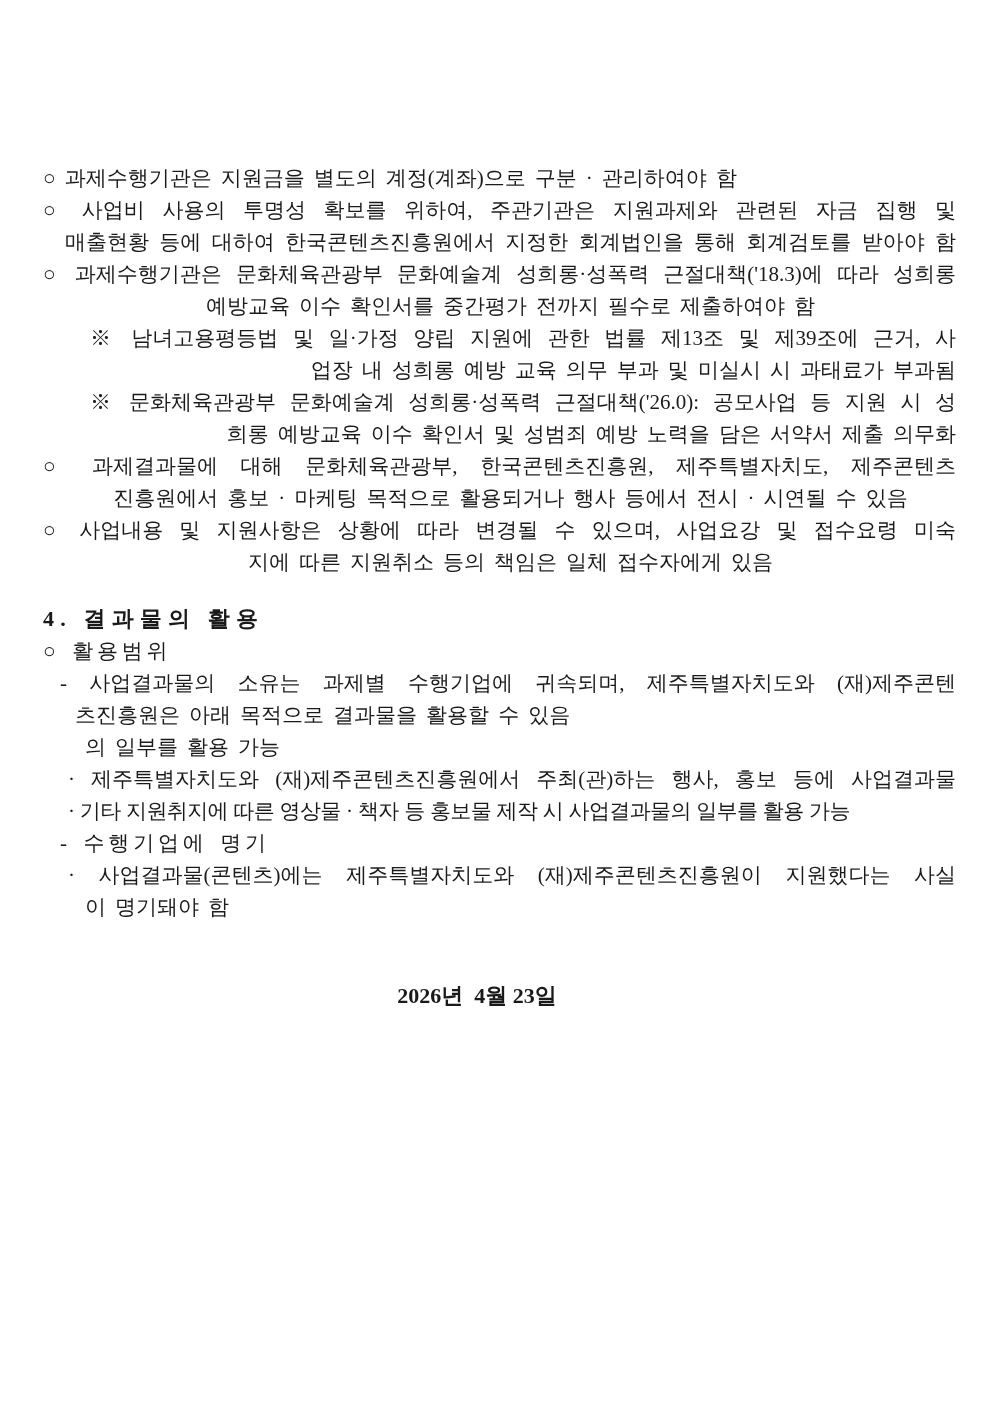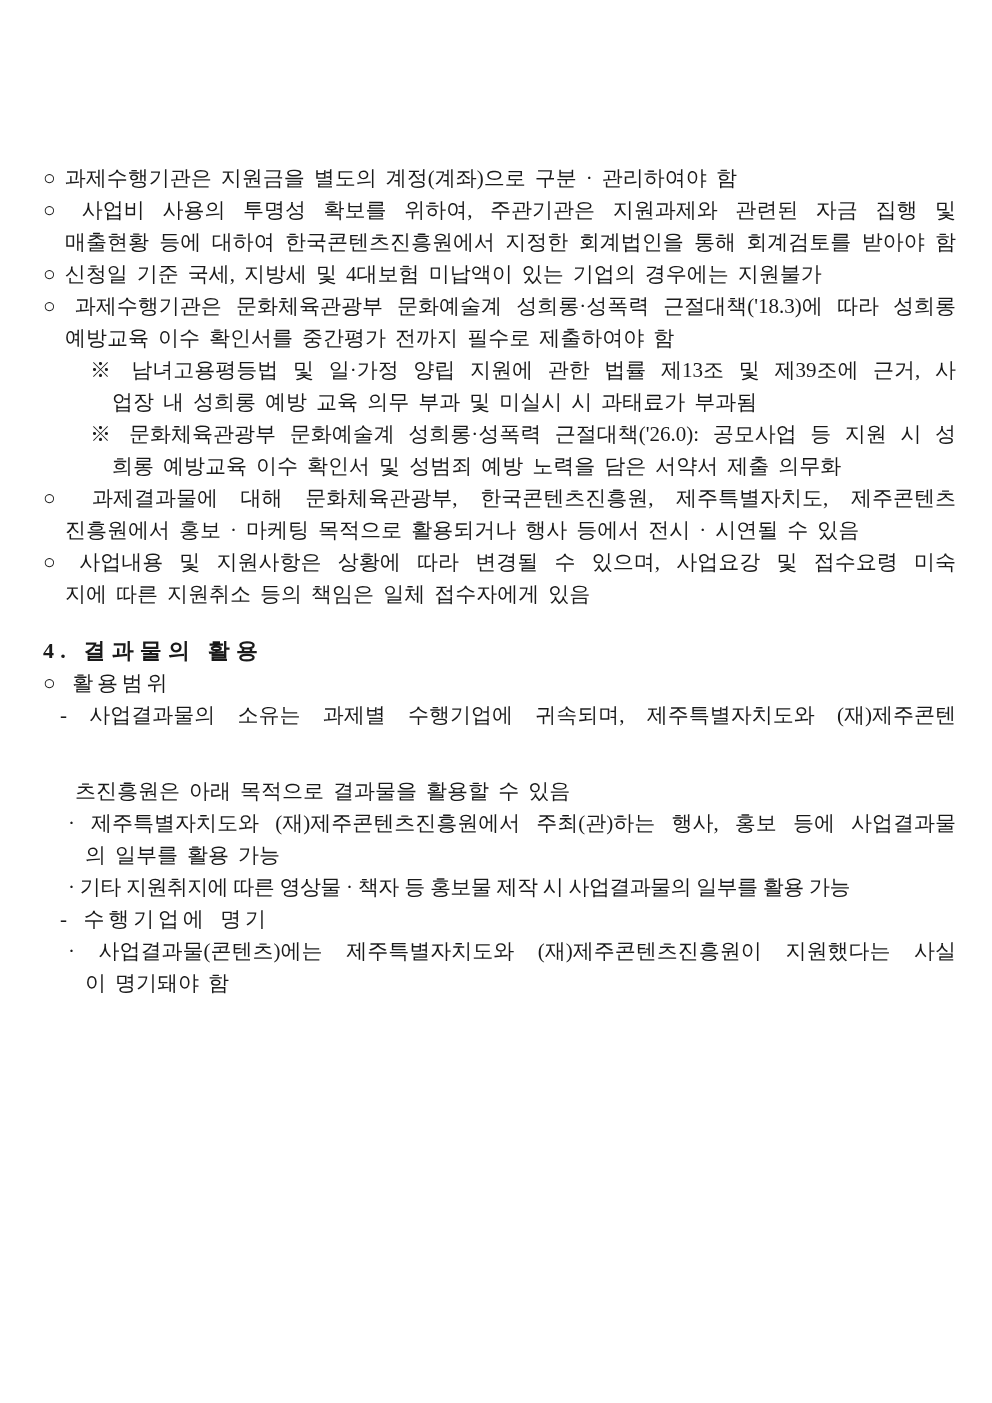--- a/index.html
+++ b/index.html
@@ -23,25 +23,25 @@
     white-space:nowrap;
     word-spacing:0.18em;
   }
   
   .fill {
     text-align:justify;
     text-align-last:justify;
     white-space:normal;
   }
   
-  .c1 { padding-left:22px; }  
+  .c1 { padding-left:22px;text-align:center; }  
   .n2 { padding-left:47px; }  
-  .n3 { padding-left:69px; }  
+  .n3 { padding-left:69px;text-align:right; }  
   .d1 { padding-left:17px; }  
-  .d2 { padding-left:32px;margin-top:44px; }  
+  .d2 { padding-left:32px; }  
   .t1 { padding-left:25px; }  
   .t2 { padding-left:42px; }  
   .ls { letter-spacing:0.18em; }
   .tight { letter-spacing:-0.03em; word-spacing:0.04em; }
   .sec-heading {
     margin-top:24px;
     font-size:22px;
     font-weight:700;
     letter-spacing:0.28em;
     line-height:33px;
@@ -75,38 +75,37 @@
 </style>
 </head>
 <body>
 
 <div class="page">
   <div class="content">
 
     <div class="ln">○ 과제수행기관은 지원금을 별도의 계정(계좌)으로 구분 · 관리하여야 함</div>
     <div class="ln fill">○ 사업비 사용의 투명성 확보를 위하여, 주관기관은 지원과제와 관련된 자금 집행 및</div>
     <div class="ln c1 fill">매출현황 등에 대하여 한국콘텐츠진흥원에서 지정한 회계법인을 통해 회계검토를 받아야 함</div>
-    <div class="ln">○ 신청일 기준 국세, 지방세 및 4대보험 미납액이 있는 기업의 경우에는 지원불가</div>
     <div class="ln fill">○ 과제수행기관은 문화체육관광부 문화예술계 성희롱·성폭력 근절대책('18.3)에 따라 성희롱</div>
     <div class="ln c1">예방교육 이수 확인서를 중간평가 전까지 필수로 제출하여야 함</div>
     <div class="ln n2 fill">※ 남녀고용평등법 및 일·가정 양립 지원에 관한 법률 제13조 및 제39조에 근거, 사</div>
     <div class="ln n3">업장 내 성희롱 예방 교육 의무 부과 및 미실시 시 과태료가 부과됨</div>
     <div class="ln n2 fill">※ 문화체육관광부 문화예술계 성희롱·성폭력 근절대책('26.0): 공모사업 등 지원 시 성</div>
     <div class="ln n3">희롱 예방교육 이수 확인서 및 성범죄 예방 노력을 담은 서약서 제출 의무화</div>
     <div class="ln fill">○ 과제결과물에 대해 문화체육관광부, 한국콘텐츠진흥원, 제주특별자치도, 제주콘텐츠</div>
     <div class="ln c1">진흥원에서 홍보 · 마케팅 목적으로 활용되거나 행사 등에서 전시 · 시연될 수 있음</div>
     <div class="ln fill">○ 사업내용 및 지원사항은 상황에 따라 변경될 수 있으며, 사업요강 및 접수요령 미숙</div>
     <div class="ln c1">지에 따른 지원취소 등의 책임은 일체 접수자에게 있음</div>
 
     <div class="sec-heading">4. 결과물의 활용</div>
     <div class="ln ls">○ 활용범위</div>
     <div class="ln d1 fill">- 사업결과물의 소유는 과제별 수행기업에 귀속되며, 제주특별자치도와 (재)제주콘텐</div>
     <div class="ln d2">츠진흥원은 아래 목적으로 결과물을 활용할 수 있음</div>
+    <div class="ln t2">의 일부를 활용 가능</div>
     <div class="ln t1 fill">· 제주특별자치도와 (재)제주콘텐츠진흥원에서 주최(관)하는 행사, 홍보 등에 사업결과물</div>
-    <div class="ln t2">의 일부를 활용 가능</div>
     <div class="ln t1 tight">· 기타 지원취지에 따른 영상물 · 책자 등 홍보물 제작 시 사업결과물의 일부를 활용 가능</div>
     <div class="ln d1 ls">- 수행기업에 명기</div>
     <div class="ln t1 fill">· 사업결과물(콘텐츠)에는 제주특별자치도와 (재)제주콘텐츠진흥원이 지원했다는 사실</div>
     <div class="ln t2">이 명기돼야 함</div>
 
     <div class="signature">
       <div class="sig-date">2026년  4월 23일</div>
       <div class="sig-issuer">재단법인 제주콘텐츠진흥원장</div>
     </div>
 

